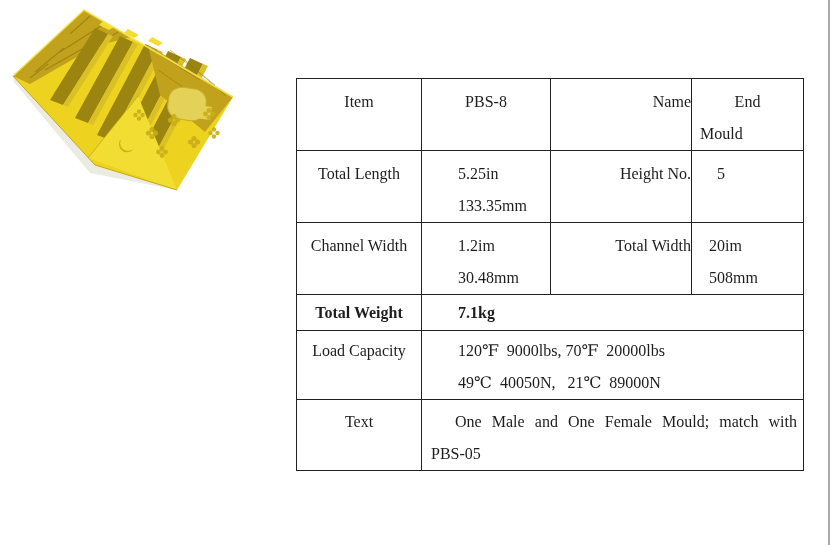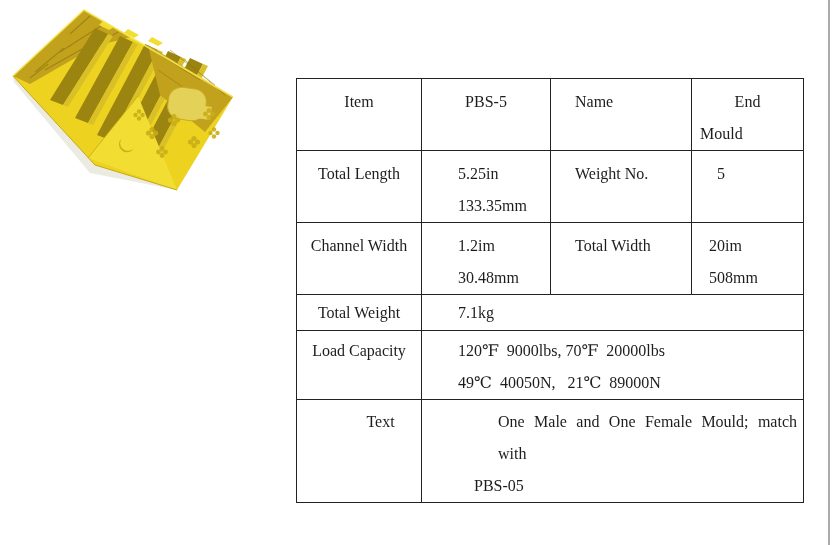--- a/index.html
+++ b/index.html
@@ -8,31 +8,31 @@
   
   .edge-line{position:absolute;left:828px;top:0;width:2px;height:545px;background:#8f8f8f;opacity:.75;}
   
   .product{position:absolute;left:0;top:0;width:250px;height:200px;}
   
   table.spec{position:absolute;left:296px;top:78px;width:507px;border-collapse:collapse;table-layout:fixed;}
   table.spec td{border:1px solid #222222;vertical-align:top;padding:7px 0 0 0;line-height:32px;
                 font-size:16px;color:#1d1d1d;overflow:hidden;}
   .pw{white-space:pre-wrap;}
   .tc{text-align:center;}
-  .tc3{text-align:left;padding-left:24px !important;}
+  .tc3{text-align:right;padding-left:24px !important;}
   .v2{padding-left:36px !important;}
   .v4{padding-left:17px !important;}
   .v4f{padding-left:25px !important;}
   .hl2{padding-left:8px;}
   .just{padding-left:33px;padding-right:6px;text-align:justify;text-align-last:justify;}
   .pl9{padding-left:9px;}
   tr.rh1{height:60px;} tr.rh2{height:66px;} tr.rh3{height:66px;} tr.rh4{height:67px;font-family:Liberation Serif, serif;}
-  tr.rh5{height:36px;} tr.rh5 td{padding-top:2px;}
+  tr.rh5{height:36px;font-weight:bold;} tr.rh5 td{padding-top:2px;}
   tr.rh6{height:65px;} tr.rh6 td{padding-top:4px;}
-  tr.rh7{height:64px;} tr.rh7 td{padding-top:6px;padding-left:43px;}
+  tr.rh7{height:64px;} tr.rh7 td{padding-top:6px;}
 </style>
 </head>
 <body>
 
 <div class="screen">
 
   <svg class="product" viewBox="0 0 250 200" xmlns="http://www.w3.org/2000/svg">
     <g>
       <polygon points="13,76 95,165 177,190 90,173 14,82" fill="#ebebe1"></polygon>
       <polygon points="84,10 233,97 177,190 95,165 13,76" fill="#edd320"></polygon>
@@ -121,32 +121,32 @@
   <table class="spec">
     <colgroup>
       <col style="width:125px">
         <col style="width:129px">
         <col style="width:141px">
         <col style="width:112px">
     </colgroup>
     <tbody>
       <tr class="rh1">
         <td class="tc pw">Item</td>
-        <td class="tc pw">PBS-5</td>
+        <td class="tc pw">PBS-8</td>
         <td class="tc3 pw">Name</td>
         <td>
             <div class="tc">End</div>
             <div class="hl2">Mould</div>
           </td>
       </tr>
       <tr class="rh2">
         <td class="tc pw">Total Length</td>
         <td class="v2 pw">5.25in
 133.35mm</td>
-        <td class="tc3 pw">Weight No.</td>
+        <td class="tc3 pw">Height No.</td>
         <td class="v4f pw">5</td>
       </tr>
       <tr class="rh4">
         <td class="tc pw">Channel Width</td>
         <td class="v2 pw">1.2im
 30.48mm</td>
         <td class="tc3 pw">Total Width</td>
         <td class="v4 pw">20im
 508mm</td>
       </tr>

